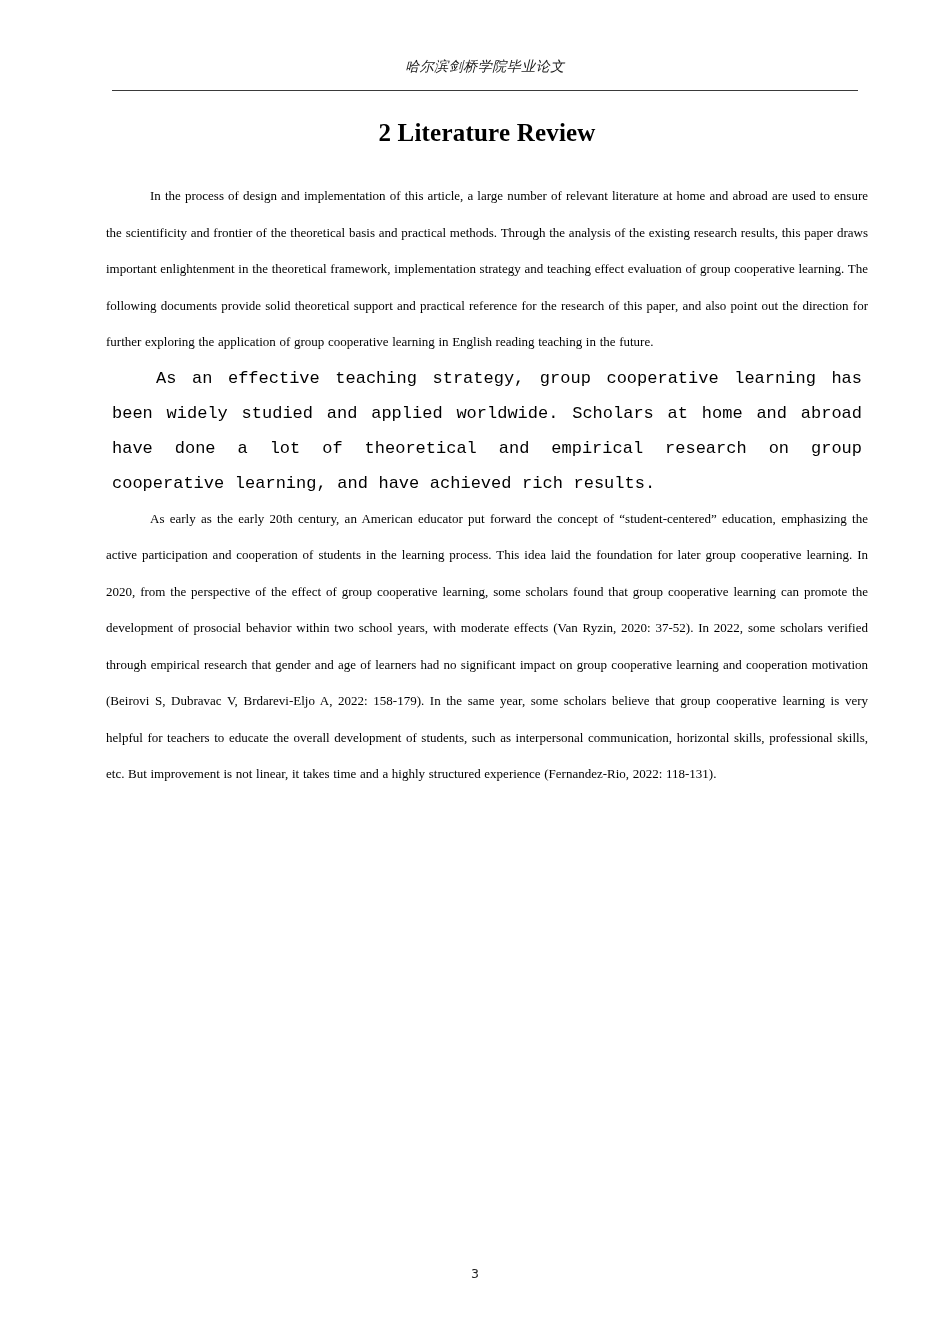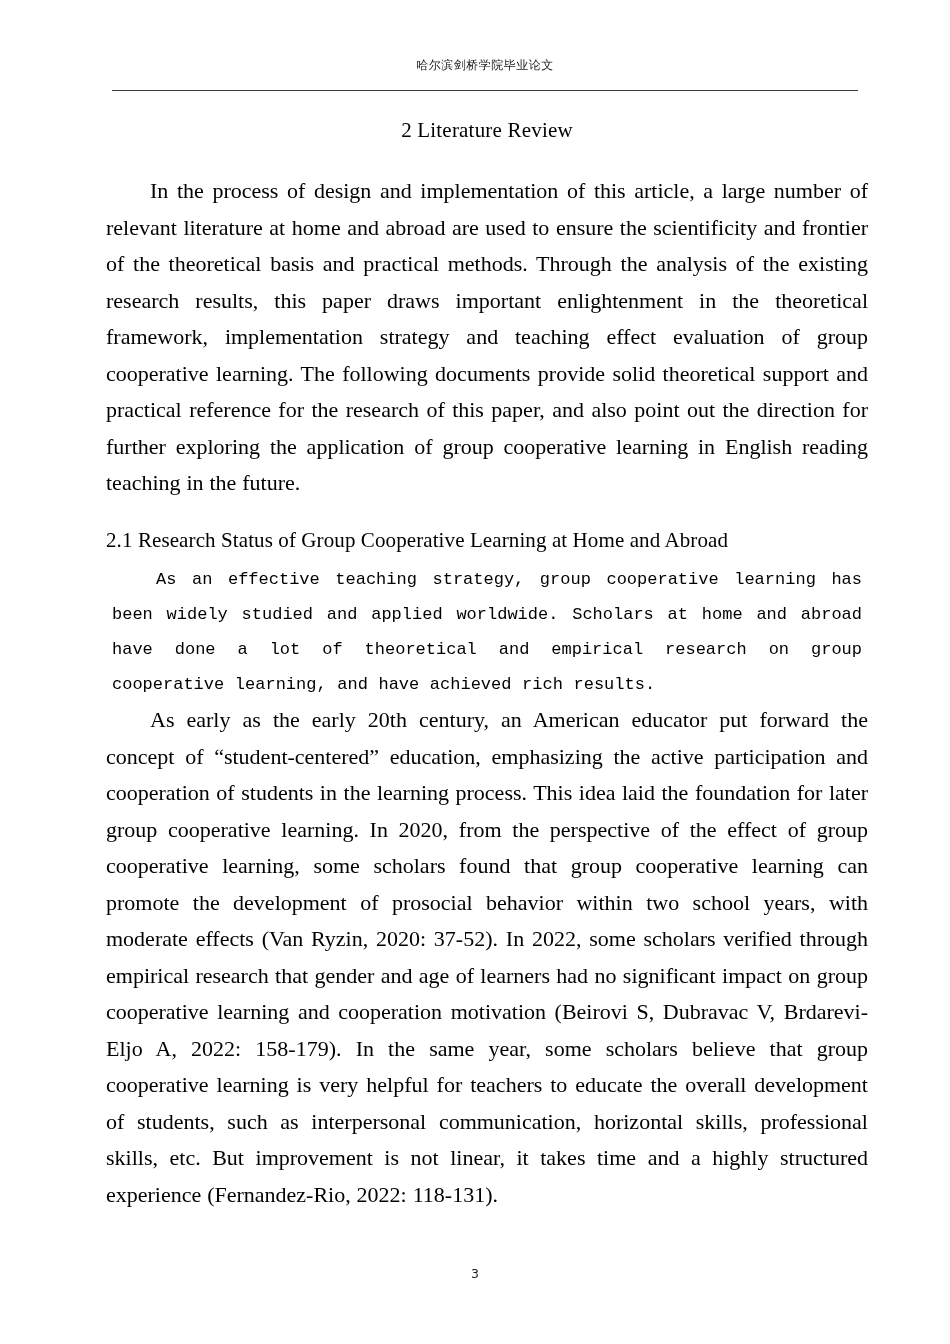--- a/index.html
+++ b/index.html
@@ -28,54 +28,55 @@
   .page-header {
     position: absolute;
     top: 58px;
     left: 112px;
     width: 746px;
     text-align: center;
   }
   .page-header .header-text {
     display: block;
     font-family: "DejaVu Sans", "Liberation Sans", sans-serif;
-    font-size: 12px;
+    font-size: 14px;
     line-height: 1.25;
     letter-spacing: 0.5px;
     color: #1a1a1a;
+    font-style: italic;
   }
   .header-rule {
     position: absolute;
     top: 90px;
     left: 112px;
     width: 746px;
     height: 0;
     border-top: 1.6px solid #3a3a3a;
   }
 
   
   .content {
     position: absolute;
     top: 118px;
     left: 106px;
     width: 762px;
   }
 
   .doc-title {
     margin: 0 0 30px 0;
-    font-size: 21px;
-    font-weight: normal;
+    font-size: 25px;
+    font-weight: bold;
     text-align: center;
     letter-spacing: 0.2px;
     line-height: 1.2;
   }
 
   p.body-text {
     margin: 0 0 0 0;
-    font-size: 22px;
+    font-size: 13px;
     line-height: 36.5px;
     text-align: justify;
     text-justify: inter-word;
     text-indent: 44px;
     word-spacing: 0.4px;
   }
 
   
   .block-tight {
     margin: 0;
@@ -140,21 +141,20 @@
     <span class="header-text">哈尔滨剑桥学院毕业论文</span>
   </div>
   <div class="header-rule"></div>
 
   <div class="content">
 
     <h1 class="doc-title">2  Literature Review</h1>
 
     <p class="body-text">In the process of design and implementation of this article, a large number of relevant literature at home and abroad are used to ensure the scientificity and frontier of the theoretical basis and practical methods. Through the analysis of the existing research results, this paper draws important enlightenment in the theoretical framework, implementation strategy and teaching effect evaluation of group cooperative learning. The following documents provide solid theoretical support and practical reference for the research of this paper, and also point out the direction for further exploring the application of group cooperative learning in English reading teaching in the future.</p>
 
-    <h2 class="heading-2">2.1 Research Status of Group Cooperative Learning at Home and Abroad</h2>
 
     <div class="block-tight">
       <p class="body-text">As an effective teaching strategy, group cooperative learning has been widely studied and applied worldwide. Scholars at home and abroad have done a lot of theoretical and empirical research on group cooperative learning, and have achieved rich results.</p>
     </div>
 
 
     <p class="body-text">As early as the early 20th century, an American educator put forward the concept of “student-centered” education, emphasizing the active participation and cooperation of students in the learning process. This idea laid the foundation for later group cooperative learning. In 2020, from the perspective of the effect of group cooperative learning, some scholars found that group cooperative learning can promote the development of prosocial behavior within two school years, with moderate effects (Van Ryzin, 2020: 37-52). In 2022, some scholars verified through empirical research that gender and age of learners had no significant impact on group cooperative learning and cooperation motivation (Beirovi S, Dubravac V, Brdarevi-Eljo A, 2022: 158-179). In the same year, some scholars believe that group cooperative learning is very helpful for teachers to educate the overall development of students, such as interpersonal communication, horizontal skills, professional skills, etc. But improvement is not linear, it takes time and a highly structured experience (Fernandez-Rio, 2022: 118-131).</p>
 
     <div class="spacer-xs"></div>
 

